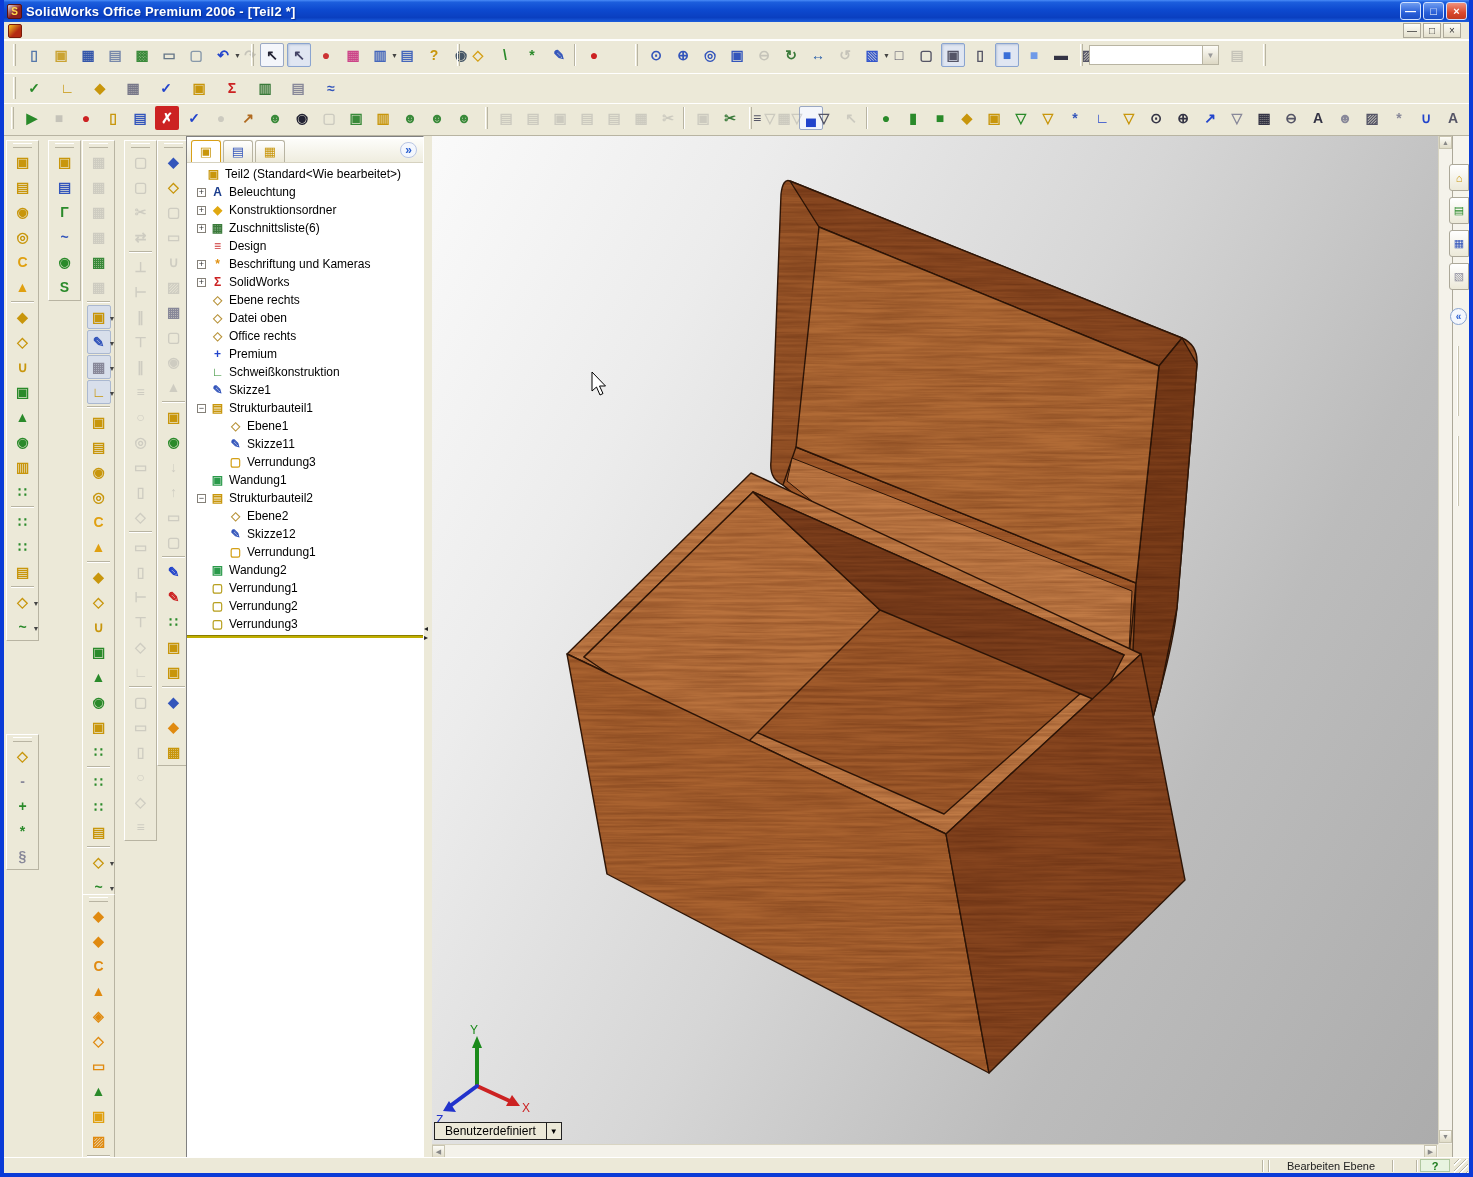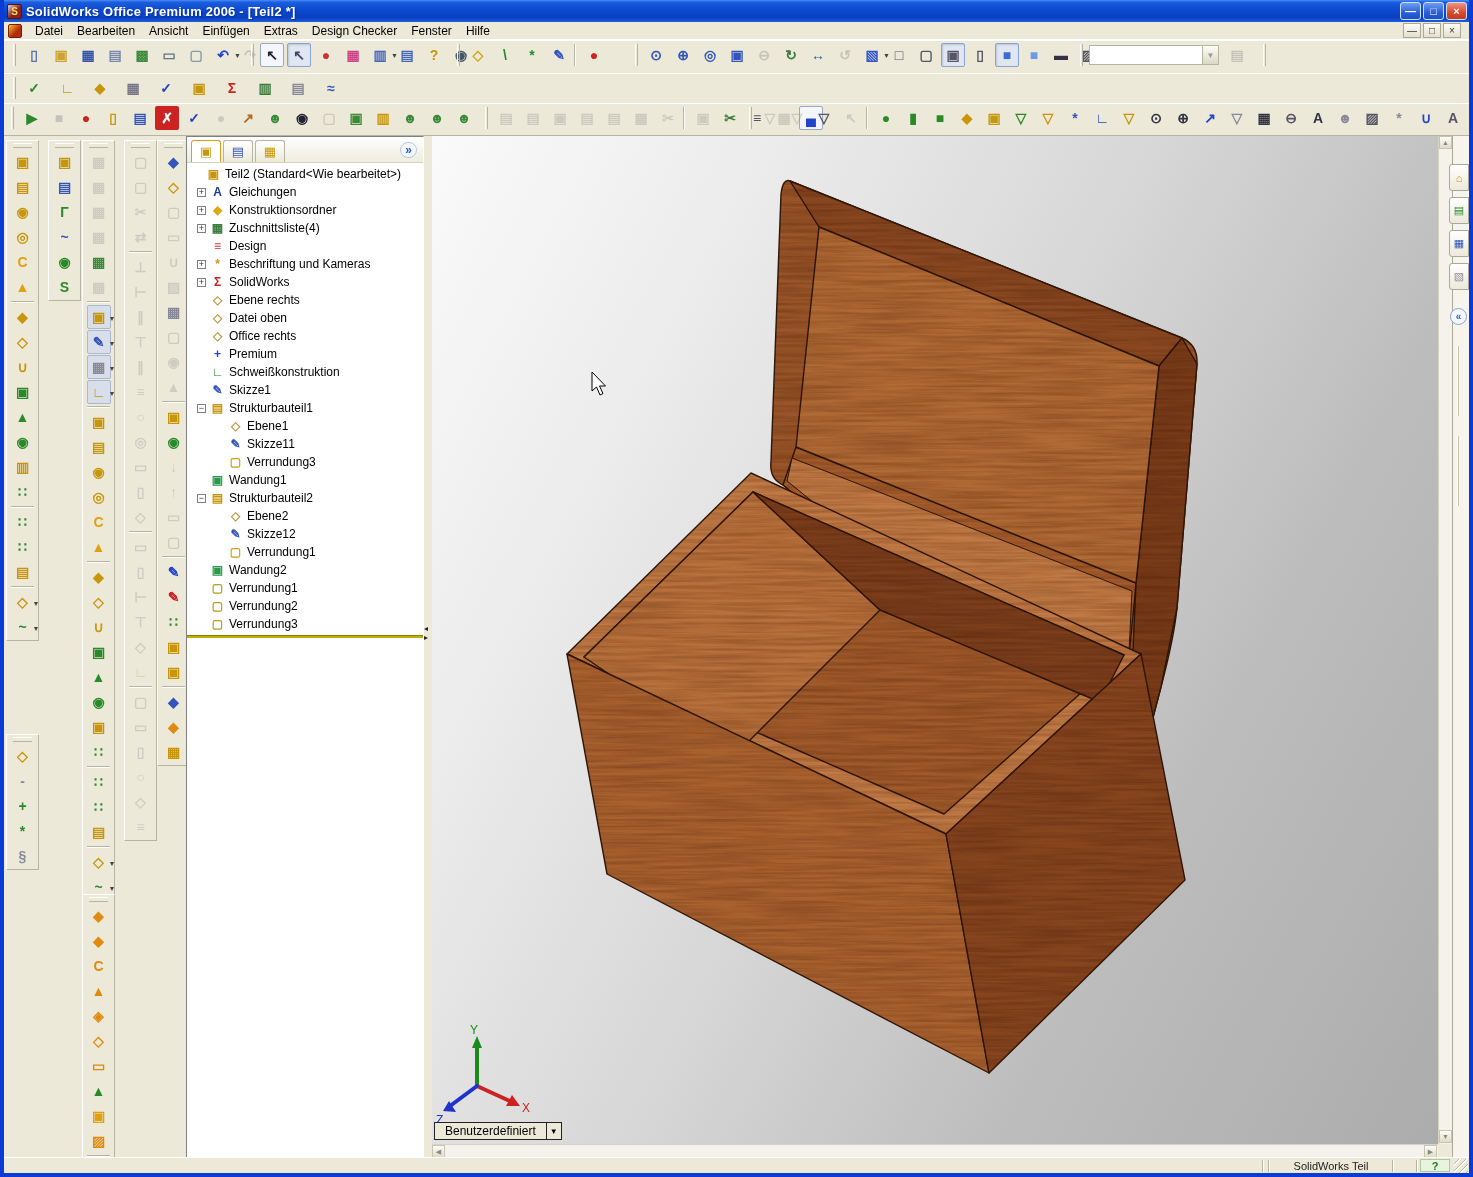--- a/index.html
+++ b/index.html
@@ -123,30 +123,20 @@
     <div id="title-text">SolidWorks Office Premium 2006 - [Teil2 *]</div>
     <div id="win-controls">
         <div class="winbtn ">—</div>
         <div class="winbtn ">□</div>
         <div class="winbtn close">×</div>
       </div>
   </div>
 
   <div id="menubar">
     <div id="menu-icon"></div>
-    <div id="menu-items" style="display:flex">
-        <div class="menu-item">Datei</div>
-        <div class="menu-item">Bearbeiten</div>
-        <div class="menu-item">Ansicht</div>
-        <div class="menu-item">Einfügen</div>
-        <div class="menu-item">Extras</div>
-        <div class="menu-item">Design Checker</div>
-        <div class="menu-item">Fenster</div>
-        <div class="menu-item">Hilfe</div>
-      </div>
     <div id="mdi-controls">
         <div class="mdibtn">—</div>
         <div class="mdibtn">□</div>
         <div class="mdibtn">×</div>
       </div>
   </div>
 
   <div class="tb-row" style="top: 40px; height: 33px;">
       <div class="edge"></div>
       <div class="grip" style="left: 9px; top: 4px;"></div>
@@ -450,31 +440,31 @@
       </div>
       <div id="tree">
           <div class="trow" style="top: 0px; left: 6px;">
             <div class="texp none"></div>
             <div class="ticon" style="color: rgb(200, 150, 12);">▣</div>
             <span>Teil2  (Standard&lt;Wie bearbeitet&gt;)</span>
           </div>
           <div class="trow" style="top: 18px; left: 10px;">
             <div class="texp">+</div>
             <div class="ticon" style="color: rgb(26, 60, 140);">A</div>
-            <span>Gleichungen</span>
+            <span>Beleuchtung</span>
           </div>
           <div class="trow" style="top: 36px; left: 10px;">
             <div class="texp">+</div>
             <div class="ticon" style="color: rgb(224, 168, 16);">◆</div>
             <span>Konstruktionsordner</span>
           </div>
           <div class="trow" style="top: 54px; left: 10px;">
             <div class="texp">+</div>
             <div class="ticon" style="color: rgb(58, 122, 58);">▦</div>
-            <span>Zuschnittsliste(4)</span>
+            <span>Zuschnittsliste(6)</span>
           </div>
           <div class="trow" style="top: 72px; left: 10px;">
             <div class="texp none"></div>
             <div class="ticon" style="color: rgb(204, 51, 51);">≡</div>
             <span>Design</span>
           </div>
           <div class="trow" style="top: 90px; left: 10px;">
             <div class="texp">+</div>
             <div class="ticon" style="color: rgb(224, 144, 16);">*</div>
             <span>Beschriftung und Kameras</span>
@@ -658,21 +648,21 @@
         <div class="tp-tab" style="top: 61px; color: rgb(42, 138, 42);">▤</div>
         <div class="tp-tab" style="top: 94px; color: rgb(51, 85, 187);">▦</div>
         <div class="tp-tab" style="top: 127px; color: rgb(136, 136, 153);">▧</div>
       </div>
   </div>
 
   <div id="statusbar">
     <div style="flex:1"></div>
     <div class="sb-sep"></div>
       <div class="sb-sep"></div>
-    <div id="sb-mode">SolidWorks Teil</div>
+    <div id="sb-mode">Bearbeiten Ebene</div>
     <div class="sb-sep"></div>
     <div style="width:18px"></div>
     <div class="sb-sep"></div>
     <div id="sb-help">?</div>
     <div id="sb-grip"></div>
   </div>
   <div id="bottom-border"></div>
 </div>
 
 </body></html>

